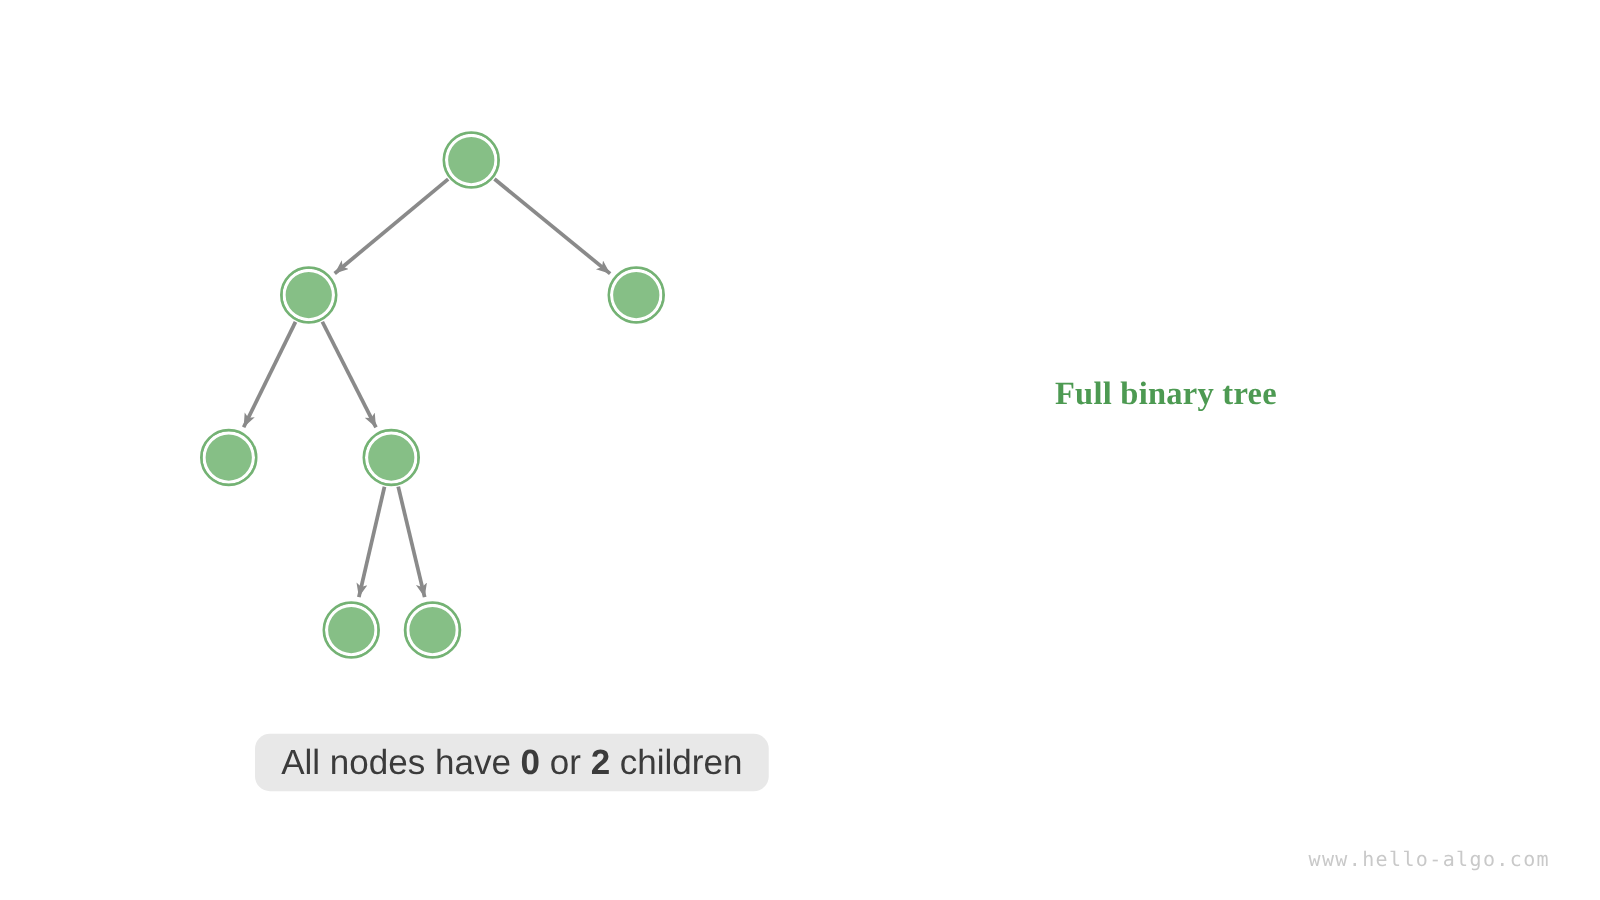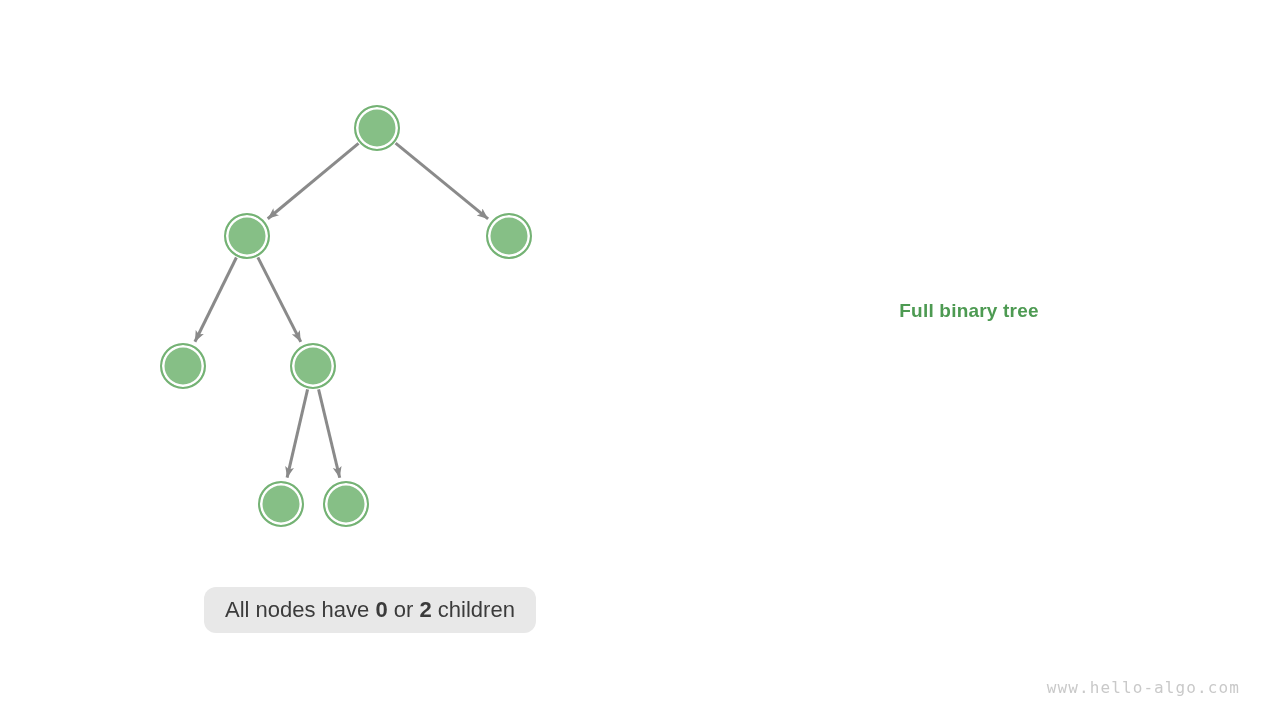--- a/index.html
+++ b/index.html
@@ -31,38 +31,38 @@
     border-radius: 50%;
     background: var(--node-fill, #86BF86);
     border: 2px solid var(--node-border, #74B274);
     box-shadow: inset 0 0 0 2.5px var(--ring-color, #ffffff);
   }
   #diagram-title {
     position: absolute;
     left: 844px;
     top: 300px;
     width: 250px;
-    text-align: center;
-    font-size: 19px;
+    font-size: 26px;
     font-weight: bold;
     letter-spacing: 0.2px;
     color: var(--title-color, #4D9A52);
     white-space: nowrap;
+    font-family: Liberation Serif, serif;
   }
   #caption-box {
     position: absolute;
     left: 204px;
     top: 587px;
     height: 46px;
     line-height: 46px;
     padding: 0 21px;
     border-radius: 12px;
     background: var(--caption-bg, #E8E8E8);
     color: var(--caption-text, #3B3B3B);
-    font-size: 22px;
+    font-size: 28px;
     white-space: nowrap;
   }
   #caption-box .seg-bold {
     font-weight: bold;
   }
   #watermark {
     position: absolute;
     right: 40px;
     top: 678px;
     font-family: "DejaVu Sans Mono", monospace;

